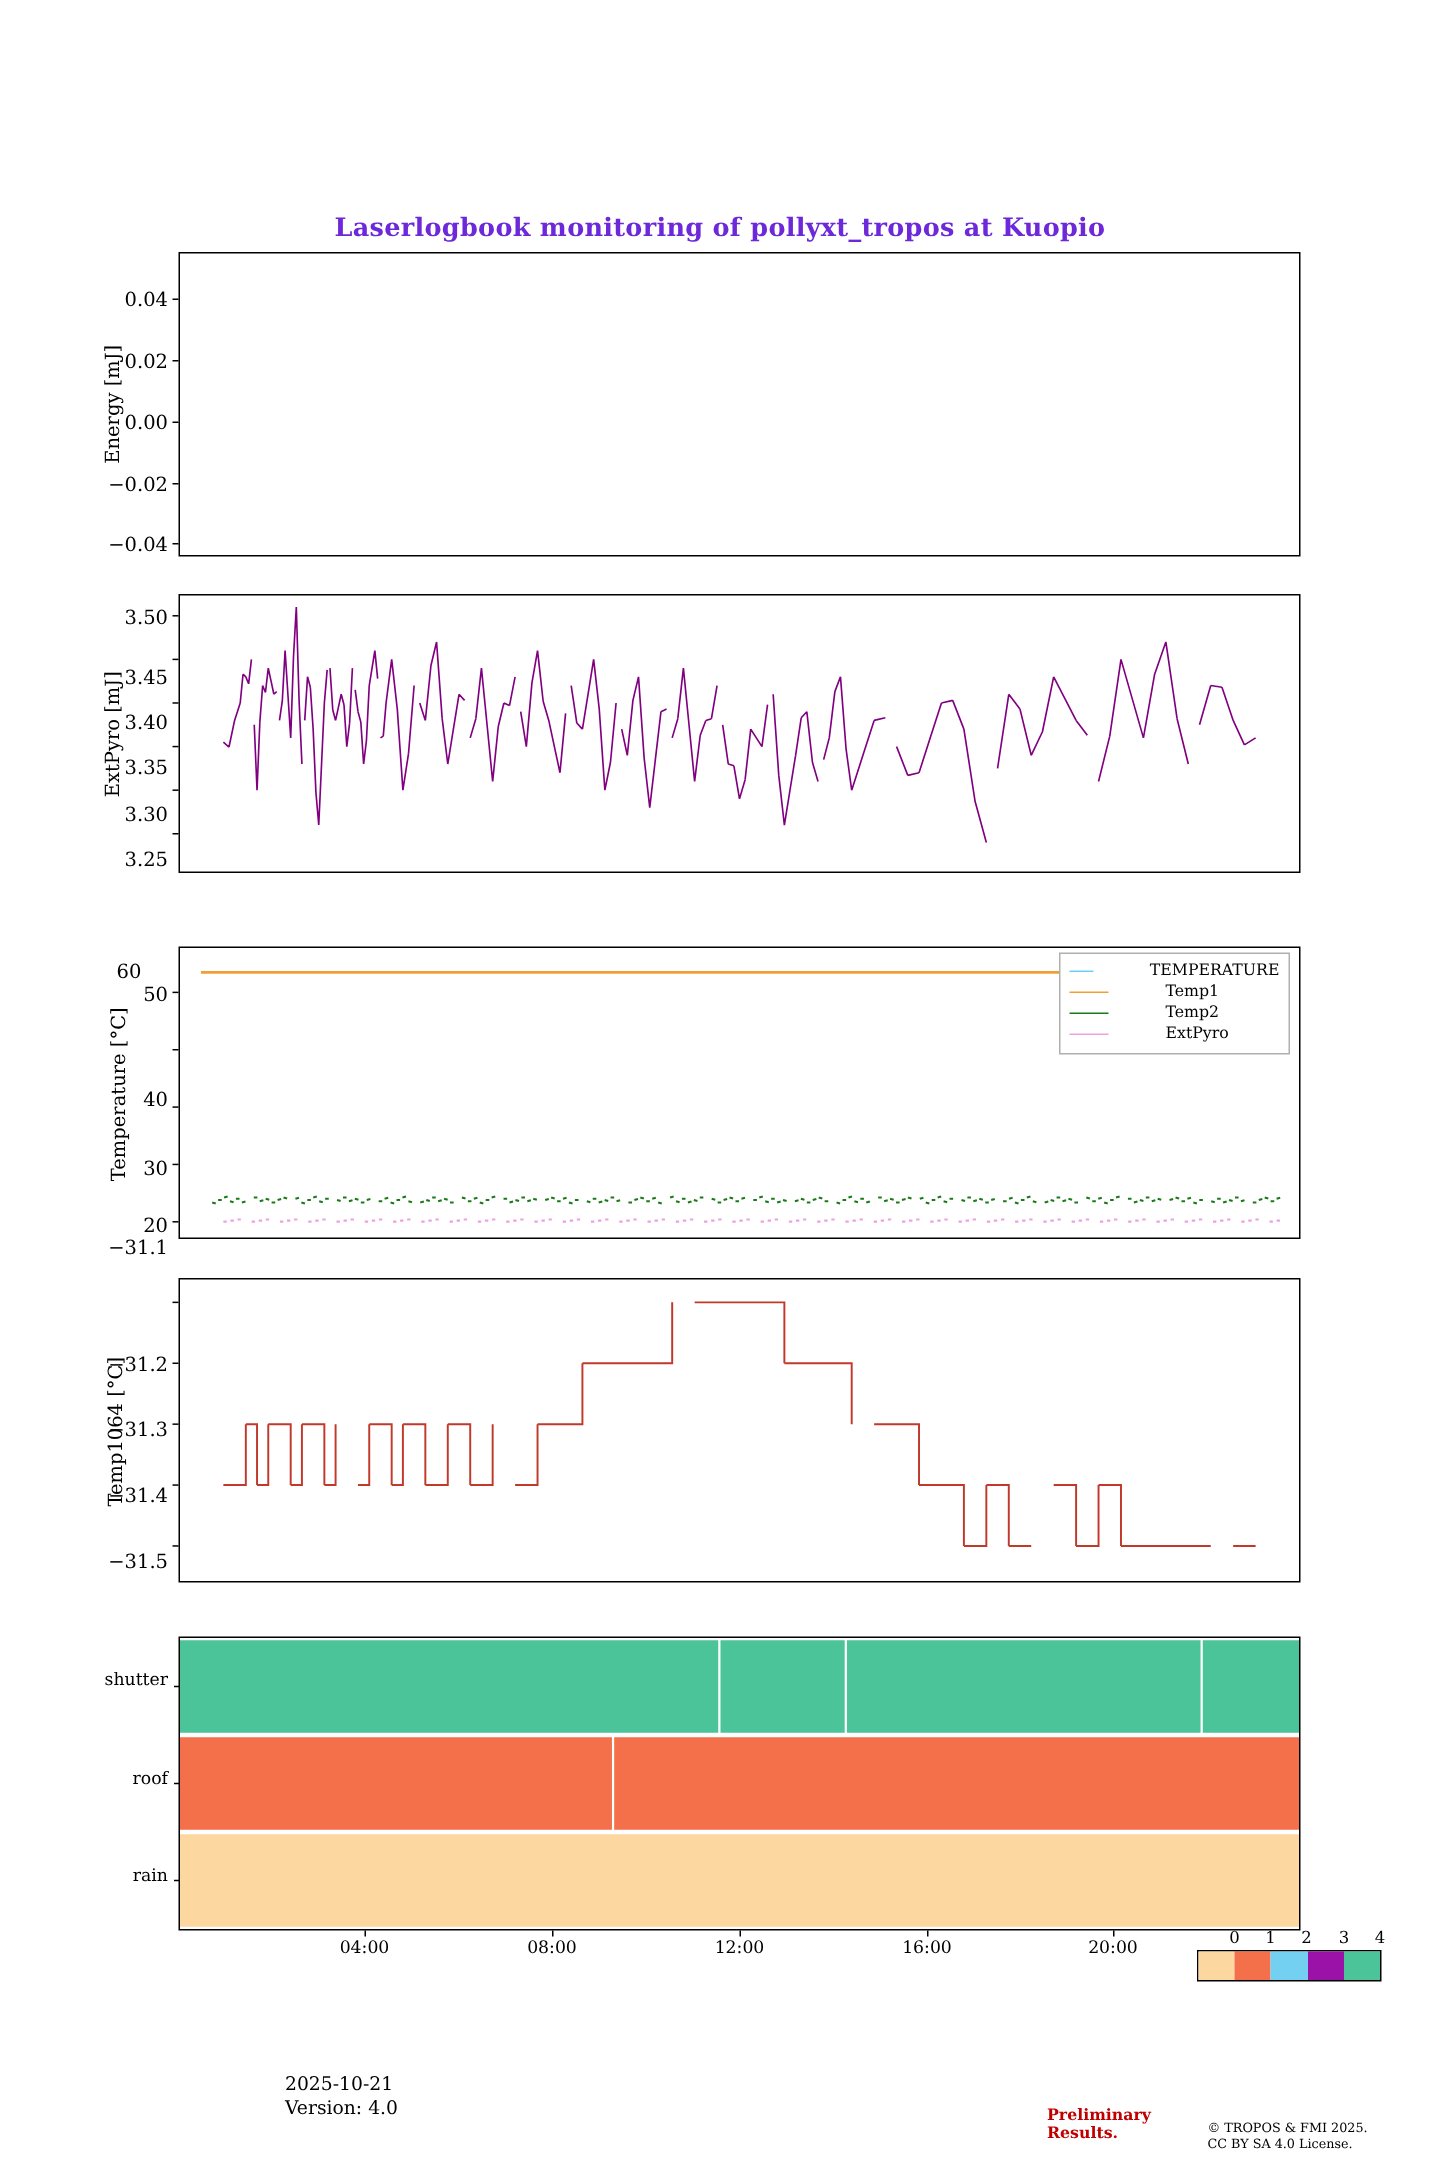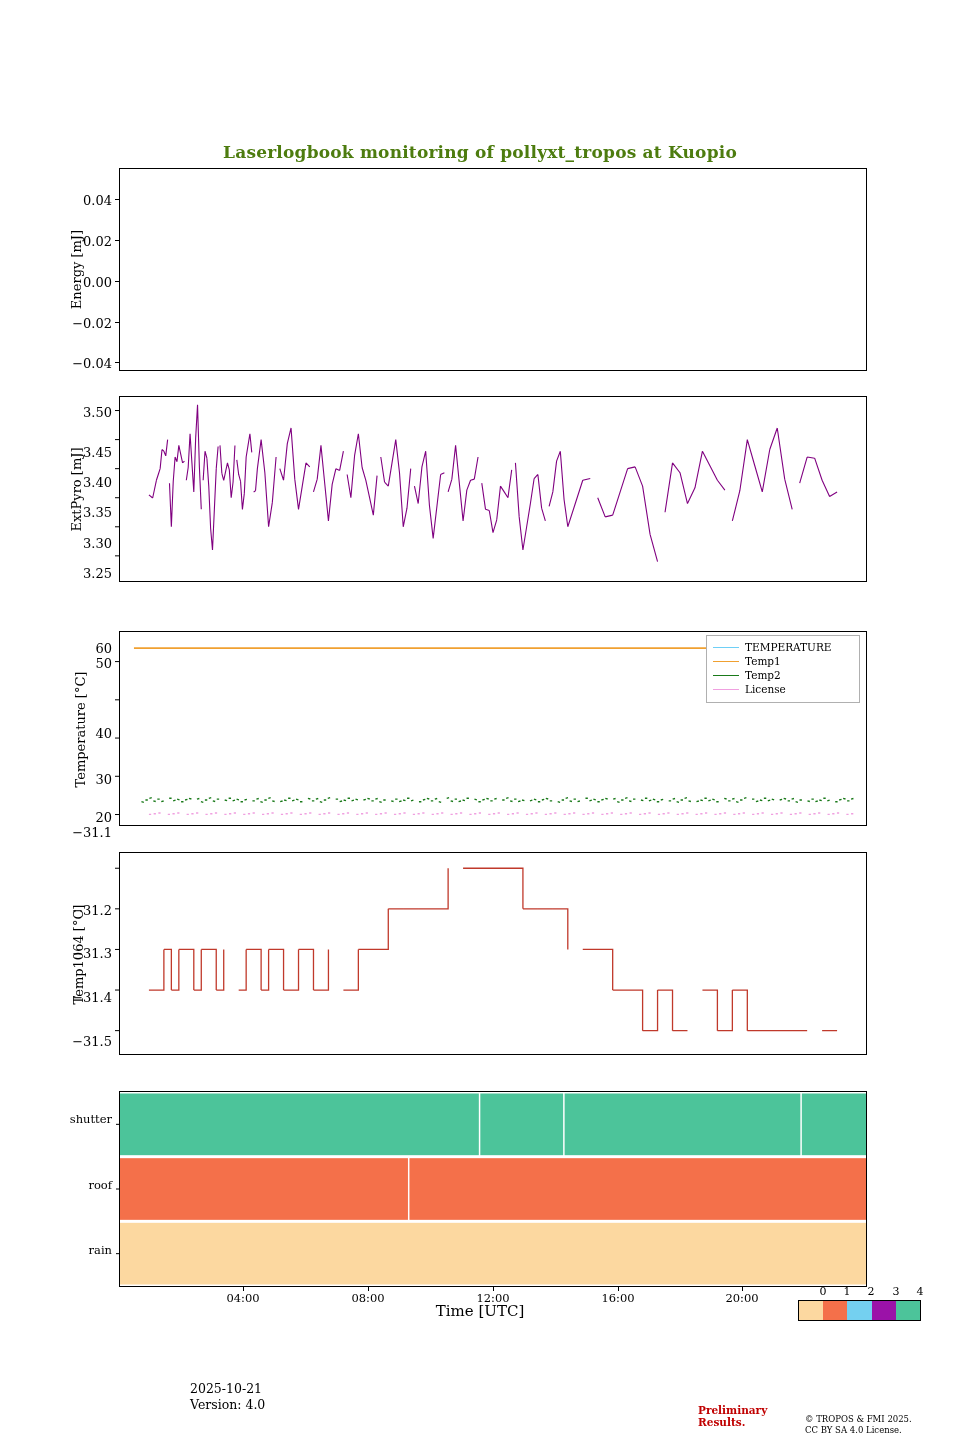--- a/index.html
+++ b/index.html
@@ -6,21 +6,21 @@
   body{
     width:960px;height:1440px;background:#ffffff;
     font-family:"DejaVu Serif", serif;
     position:relative;overflow:hidden;
   }
   .page{position:absolute;left:0;top:0;width:960px;height:1440px;}
 
   
   #title{
     position:absolute;left:0;top:142px;width:960px;text-align:center;
-    font-family:"DejaVu Serif", serif;font-weight:bold;font-size:17px;color:#4d7c0f;
+    font-family:"DejaVu Serif", serif;font-weight:bold;font-size:17px;color:#6d28d9;
     letter-spacing:0.2px;
   }
 
   
   .panel{position:absolute;border:1px solid #000;background:#fff;box-sizing:border-box;}
   .ylabel{
     position:absolute;font-size:13px;color:#000;
     transform-origin:50% 50%;transform:rotate(-90deg);
     white-space:nowrap;text-align:center;
   }
@@ -34,21 +34,21 @@
 
   svg.plot{position:absolute;left:0;top:0;overflow:visible;}
 
   
   .legend{
     position:absolute;border:1px solid #b0b0b0;background:#ffffff;
     box-sizing:border-box;padding:4px 6px 4px 6px;
   }
   .legend-row{display:flex;align-items:center;height:14px;}
   .legend-line{width:26px;height:0;border-top:1.6px solid #000;margin-right:6px;}
-  .legend-label{font-size:10.5px;font-family:"DejaVu Serif",serif;color:#000;white-space:nowrap;}
+  .legend-label{font-size:10.5px;font-family:"DejaVu Serif",serif;color:#000;white-space:nowrap;margin-left:32px;}
 
   
   .statuslabel{position:absolute;font-size:11.5px;color:#000;text-align:right;white-space:nowrap;}
 
   
   #colorbar{position:absolute;display:flex;border:1px solid #000;box-sizing:content-box;}
   #colorbar .cb-cell{width:24.2px;height:19px;}
   .cb-tick{position:absolute;font-size:11px;color:#000;text-align:center;width:24px;}
 
   
@@ -102,21 +102,21 @@
       <line x1="115" x2="119" y1="410.53125" y2="410.53125" stroke="#000" stroke-width="1"></line>
       <line x1="115" x2="119" y1="439.5937499999999" y2="439.5937499999999" stroke="#000" stroke-width="1"></line>
       <line x1="115" x2="119" y1="468.65625000000006" y2="468.65625000000006" stroke="#000" stroke-width="1"></line>
       <line x1="115" x2="119" y1="497.71874999999994" y2="497.71874999999994" stroke="#000" stroke-width="1"></line>
       <line x1="115" x2="119" y1="526.7812500000001" y2="526.7812500000001" stroke="#000" stroke-width="1"></line>
       <line x1="115" x2="119" y1="555.84375" y2="555.84375" stroke="#000" stroke-width="1"></line>
     </svg>
 
   <div class="panel" id="p3" style="left:119px;top:631px;width:748px;height:195px;"></div>
   <div class="ylabel" style="left:-10px;top:722px;width:180px;font-size:13px;">Temperature [°C]</div>
-  <div class="ytick" style="left:60px;top:641px;width:52px;">60</div>
+  <div class="ytick" style="left:60px;top:641px;width:52px;text-align:center;">60</div>
   <div class="ytick" style="left:60px;top:656px;width:52px;">50</div>
   <div class="ytick" style="left:60px;top:726px;width:52px;">40</div>
   <div class="ytick" style="left:60px;top:772px;width:52px;">30</div>
   <div class="ytick" style="left:60px;top:810px;width:52px;">20</div>
   <svg class="plot" id="svg-temperature" width="960" height="1440">
       <line x1="133.96" x2="859.52" y1="648.2058823529412" y2="648.2058823529412" stroke="#f0a030" stroke-width="1.8"></line>
       <path d="M 141.44 801.68 L 143.83 802.37 M 145.40 800.00 L 147.80 800.00 M 149.37 798.32 L 151.76 797.63 M 153.33 800.84 L 155.73 801.53 M 157.30 799.16 L 159.69 799.16 M 161.26 801.68 L 163.66 800.99 M 169.19 798.32 L 171.58 798.32 M 173.16 800.84 L 175.55 800.15 M 177.12 799.16 L 179.51 799.85 M 181.08 801.68 L 183.48 801.68 M 185.05 800.00 L 187.44 799.31 M 189.01 798.32 L 191.41 799.01 M 196.94 799.16 L 199.34 798.47 M 200.91 801.68 L 203.30 802.37 M 204.87 800.00 L 207.26 800.00 M 208.83 798.32 L 211.23 797.63 M 212.80 800.84 L 215.19 801.53 M 216.76 799.16 L 219.16 799.16 M 224.69 800.00 L 227.09 800.69 M 228.66 798.32 L 231.05 798.32 M 232.62 800.84 L 235.01 800.15 M 236.59 799.16 L 238.98 799.85 M 240.55 801.68 L 242.94 801.68 M 244.51 800.00 L 246.91 799.31 M 252.44 800.84 L 254.84 800.84 M 256.41 799.16 L 258.80 798.47 M 260.37 801.68 L 262.77 802.37 M 264.34 800.00 L 266.73 800.00 M 268.30 798.32 L 270.69 797.63 M 272.27 800.84 L 274.66 801.53 M 280.19 801.68 L 282.59 800.99 M 284.16 800.00 L 286.55 800.69 M 288.12 798.32 L 290.52 798.32 M 292.09 800.84 L 294.48 800.15 M 296.05 799.16 L 298.45 799.85 M 300.02 801.68 L 302.41 801.68 M 307.94 798.32 L 310.34 799.01 M 311.91 800.84 L 314.30 800.84 M 315.87 799.16 L 318.27 798.47 M 319.84 801.68 L 322.23 802.37 M 323.80 800.00 L 326.20 800.00 M 327.77 798.32 L 330.16 797.63 M 335.70 799.16 L 338.09 799.16 M 339.66 801.68 L 342.05 800.99 M 343.62 800.00 L 346.02 800.69 M 347.59 798.32 L 349.98 798.32 M 351.55 800.84 L 353.95 800.15 M 355.52 799.16 L 357.91 799.85 M 363.45 800.00 L 365.84 799.31 M 367.41 798.32 L 369.80 799.01 M 371.38 800.84 L 373.77 800.84 M 375.34 799.16 L 377.73 798.47 M 379.30 801.68 L 381.70 802.37 M 383.27 800.00 L 385.66 800.00 M 391.20 800.84 L 393.59 801.53 M 395.16 799.16 L 397.56 799.16 M 399.13 801.68 L 401.52 800.99 M 403.09 800.00 L 405.48 800.69 M 407.05 798.32 L 409.45 798.32 M 411.02 800.84 L 413.41 800.15 M 418.95 801.68 L 421.34 801.68 M 422.91 800.00 L 425.31 799.31 M 426.88 798.32 L 429.27 799.01 M 430.84 800.84 L 433.23 800.84 M 434.81 799.16 L 437.20 798.47 M 438.77 801.68 L 441.16 802.37 M 446.70 798.32 L 449.09 797.63 M 450.66 800.84 L 453.06 801.53 M 454.63 799.16 L 457.02 799.16 M 458.59 801.68 L 460.99 800.99 M 462.56 800.00 L 464.95 800.69 M 466.52 798.32 L 468.91 798.32 M 474.45 799.16 L 476.84 799.85 M 478.41 801.68 L 480.81 801.68 M 482.38 800.00 L 484.77 799.31 M 486.34 798.32 L 488.74 799.01 M 490.31 800.84 L 492.70 800.84 M 494.27 799.16 L 496.67 798.47 M 502.20 800.00 L 504.59 800.00 M 506.16 798.32 L 508.56 797.63 M 510.13 800.84 L 512.52 801.53 M 514.09 799.16 L 516.49 799.16 M 518.06 801.68 L 520.45 800.99 M 522.02 800.00 L 524.42 800.69 M 529.95 800.84 L 532.34 800.15 M 533.92 799.16 L 536.31 799.85 M 537.88 801.68 L 540.27 801.68 M 541.84 800.00 L 544.24 799.31 M 545.81 798.32 L 548.20 799.01 M 549.77 800.84 L 552.17 800.84 M 557.70 801.68 L 560.10 802.37 M 561.67 800.00 L 564.06 800.00 M 565.63 798.32 L 568.02 797.63 M 569.60 800.84 L 571.99 801.53 M 573.56 799.16 L 575.95 799.16 M 577.52 801.68 L 579.92 800.99 M 585.45 798.32 L 587.85 798.32 M 589.42 800.84 L 591.81 800.15 M 593.38 799.16 L 595.78 799.85 M 597.35 801.68 L 599.74 801.68 M 601.31 800.00 L 603.70 799.31 M 605.27 798.32 L 607.67 799.01 M 613.20 799.16 L 615.60 798.47 M 617.17 801.68 L 619.56 802.37 M 621.13 800.00 L 623.53 800.00 M 625.10 798.32 L 627.49 797.63 M 629.06 800.84 L 631.45 801.53 M 633.03 799.16 L 635.42 799.16 M 640.95 800.00 L 643.35 800.69 M 644.92 798.32 L 647.31 798.32 M 648.88 800.84 L 651.28 800.15 M 652.85 799.16 L 655.24 799.85 M 656.81 801.68 L 659.21 801.68 M 660.78 800.00 L 663.17 799.31 M 668.71 800.84 L 671.10 800.84 M 672.67 799.16 L 675.06 798.47 M 676.63 801.68 L 679.03 802.37 M 680.60 800.00 L 682.99 800.00 M 684.56 798.32 L 686.96 797.63 M 688.53 800.84 L 690.92 801.53 M 696.46 801.68 L 698.85 800.99 M 700.42 800.00 L 702.81 800.69 M 704.38 798.32 L 706.78 798.32 M 708.35 800.84 L 710.74 800.15 M 712.31 799.16 L 714.71 799.85 M 716.28 801.68 L 718.67 801.68 M 724.21 798.32 L 726.60 799.01 M 728.17 800.84 L 730.56 800.84 M 732.14 799.16 L 734.53 798.47 M 736.10 801.68 L 738.49 802.37 M 740.06 800.00 L 742.46 800.00 M 744.03 798.32 L 746.42 797.63 M 751.96 799.16 L 754.35 799.16 M 755.92 801.68 L 758.32 800.99 M 759.89 800.00 L 762.28 800.69 M 763.85 798.32 L 766.24 798.32 M 767.82 800.84 L 770.21 800.15 M 771.78 799.16 L 774.17 799.85 M 779.71 800.00 L 782.10 799.31 M 783.67 798.32 L 786.07 799.01 M 787.64 800.84 L 790.03 800.84 M 791.60 799.16 L 794.00 798.47 M 795.57 801.68 L 797.96 802.37 M 799.53 800.00 L 801.92 800.00 M 807.46 800.84 L 809.85 801.53 M 811.42 799.16 L 813.82 799.16 M 815.39 801.68 L 817.78 800.99 M 819.35 800.00 L 821.75 800.69 M 823.32 798.32 L 825.71 798.32 M 827.28 800.84 L 829.67 800.15 M 835.21 801.68 L 837.60 801.68 M 839.17 800.00 L 841.57 799.31 M 843.14 798.32 L 845.53 799.01 M 847.10 800.84 L 849.50 800.84 M 851.07 799.16 L 853.46 798.47 " fill="none" stroke="#1a7a1a" stroke-width="1.4"></path>
       <path d="M 148.92 814.41 L 151.16 814.41 M 153.63 813.73 L 155.88 813.73 M 158.34 813.04 L 160.59 813.04 M 167.77 814.41 L 170.01 814.41 M 172.48 813.73 L 174.73 813.73 M 177.19 813.04 L 179.44 813.04 M 186.62 814.41 L 188.86 814.41 M 191.33 813.73 L 193.58 813.73 M 196.04 813.04 L 198.29 813.04 M 205.47 814.41 L 207.71 814.41 M 210.18 813.73 L 212.43 813.73 M 214.89 813.04 L 217.14 813.04 M 224.32 814.41 L 226.56 814.41 M 229.03 813.73 L 231.27 813.73 M 233.74 813.04 L 235.99 813.04 M 243.17 814.41 L 245.41 814.41 M 247.88 813.73 L 250.12 813.73 M 252.59 813.04 L 254.84 813.04 M 262.02 814.41 L 264.26 814.41 M 266.73 813.73 L 268.97 813.73 M 271.44 813.04 L 273.69 813.04 M 280.87 814.41 L 283.11 814.41 M 285.58 813.73 L 287.82 813.73 M 290.29 813.04 L 292.54 813.04 M 299.72 814.41 L 301.96 814.41 M 304.43 813.73 L 306.67 813.73 M 309.14 813.04 L 311.39 813.04 M 318.57 814.41 L 320.81 814.41 M 323.28 813.73 L 325.52 813.73 M 327.99 813.04 L 330.24 813.04 M 337.42 814.41 L 339.66 814.41 M 342.13 813.73 L 344.37 813.73 M 346.84 813.04 L 349.08 813.04 M 356.27 814.41 L 358.51 814.41 M 360.98 813.73 L 363.22 813.73 M 365.69 813.04 L 367.93 813.04 M 375.12 814.41 L 377.36 814.41 M 379.83 813.73 L 382.07 813.73 M 384.54 813.04 L 386.78 813.04 M 393.96 814.41 L 396.21 814.41 M 398.68 813.73 L 400.92 813.73 M 403.39 813.04 L 405.63 813.04 M 412.81 814.41 L 415.06 814.41 M 417.53 813.73 L 419.77 813.73 M 422.24 813.04 L 424.48 813.04 M 431.66 814.41 L 433.91 814.41 M 436.38 813.73 L 438.62 813.73 M 441.09 813.04 L 443.33 813.04 M 450.51 814.41 L 452.76 814.41 M 455.23 813.73 L 457.47 813.73 M 459.94 813.04 L 462.18 813.04 M 469.36 814.41 L 471.61 814.41 M 474.08 813.73 L 476.32 813.73 M 478.79 813.04 L 481.03 813.04 M 488.21 814.41 L 490.46 814.41 M 492.93 813.73 L 495.17 813.73 M 497.64 813.04 L 499.88 813.04 M 507.06 814.41 L 509.31 814.41 M 511.77 813.73 L 514.02 813.73 M 516.49 813.04 L 518.73 813.04 M 525.91 814.41 L 528.16 814.41 M 530.62 813.73 L 532.87 813.73 M 535.34 813.04 L 537.58 813.04 M 544.76 814.41 L 547.01 814.41 M 549.47 813.73 L 551.72 813.73 M 554.19 813.04 L 556.43 813.04 M 563.61 814.41 L 565.86 814.41 M 568.32 813.73 L 570.57 813.73 M 573.04 813.04 L 575.28 813.04 M 582.46 814.41 L 584.70 814.41 M 587.17 813.73 L 589.42 813.73 M 591.89 813.04 L 594.13 813.04 M 601.31 814.41 L 603.55 814.41 M 606.02 813.73 L 608.27 813.73 M 610.74 813.04 L 612.98 813.04 M 620.16 814.41 L 622.40 814.41 M 624.87 813.73 L 627.12 813.73 M 629.58 813.04 L 631.83 813.04 M 639.01 814.41 L 641.25 814.41 M 643.72 813.73 L 645.97 813.73 M 648.43 813.04 L 650.68 813.04 M 657.86 814.41 L 660.10 814.41 M 662.57 813.73 L 664.82 813.73 M 667.28 813.04 L 669.53 813.04 M 676.71 814.41 L 678.95 814.41 M 681.42 813.73 L 683.67 813.73 M 686.13 813.04 L 688.38 813.04 M 695.56 814.41 L 697.80 814.41 M 700.27 813.73 L 702.51 813.73 M 704.98 813.04 L 707.23 813.04 M 714.41 814.41 L 716.65 814.41 M 719.12 813.73 L 721.36 813.73 M 723.83 813.04 L 726.08 813.04 M 733.26 814.41 L 735.50 814.41 M 737.97 813.73 L 740.21 813.73 M 742.68 813.04 L 744.93 813.04 M 752.11 814.41 L 754.35 814.41 M 756.82 813.73 L 759.06 813.73 M 761.53 813.04 L 763.78 813.04 M 770.96 814.41 L 773.20 814.41 M 775.67 813.73 L 777.91 813.73 M 780.38 813.04 L 782.63 813.04 M 789.81 814.41 L 792.05 814.41 M 794.52 813.73 L 796.76 813.73 M 799.23 813.04 L 801.48 813.04 M 808.66 814.41 L 810.90 814.41 M 813.37 813.73 L 815.61 813.73 M 818.08 813.04 L 820.32 813.04 M 827.51 814.41 L 829.75 814.41 M 832.22 813.73 L 834.46 813.73 M 836.93 813.04 L 839.17 813.04 M 846.36 814.41 L 848.60 814.41 M 851.07 813.73 L 853.31 813.73 " fill="none" stroke="#f0a0e0" stroke-width="1.4"></path>
       <line x1="115" x2="119" y1="661.5882352941177" y2="661.5882352941177" stroke="#000" stroke-width="1"></line>
       <line x1="115" x2="119" y1="699.8235294117646" y2="699.8235294117646" stroke="#000" stroke-width="1"></line>
@@ -133,21 +133,21 @@
     <div class="legend-row">
       <span class="legend-line" style="border-top-color:#f0a030;"></span>
       <span class="legend-label">Temp1</span>
     </div>
     <div class="legend-row">
       <span class="legend-line" style="border-top-color:#1a7a1a;"></span>
       <span class="legend-label">Temp2</span>
     </div>
     <div class="legend-row">
       <span class="legend-line" style="border-top-color:#f0a0e0;"></span>
-      <span class="legend-label">License</span>
+      <span class="legend-label">ExtPyro</span>
     </div>
   </div>
 
   <div class="panel" id="p4" style="left:119px;top:852px;width:748px;height:203px;"></div>
   <div class="ylabel" style="left:-12px;top:947px;width:180px;font-size:13px;">Temp1064 [°C]</div>
   <div class="ytick" style="left:45px;top:825px;width:67px;">−31.1</div>
   <div class="ytick" style="left:45px;top:903px;width:67px;">−31.2</div>
   <div class="ytick" style="left:45px;top:946px;width:67px;">−31.3</div>
   <div class="ytick" style="left:45px;top:990px;width:67px;">−31.4</div>
   <div class="ytick" style="left:45px;top:1034px;width:67px;">−31.5</div>
@@ -180,21 +180,20 @@
   <div class="tickmark" style="left:243px;top:1287px;width:1px;height:4px;"></div>
   <div class="tickmark" style="left:368px;top:1287px;width:1px;height:4px;"></div>
   <div class="tickmark" style="left:493px;top:1287px;width:1px;height:4px;"></div>
   <div class="tickmark" style="left:618px;top:1287px;width:1px;height:4px;"></div>
   <div class="tickmark" style="left:742px;top:1287px;width:1px;height:4px;"></div>
   <div class="xtick" style="left:213px;top:1291px;width:60px;">04:00</div>
   <div class="xtick" style="left:338px;top:1291px;width:60px;">08:00</div>
   <div class="xtick" style="left:463px;top:1291px;width:60px;">12:00</div>
   <div class="xtick" style="left:588px;top:1291px;width:60px;">16:00</div>
   <div class="xtick" style="left:712px;top:1291px;width:60px;">20:00</div>
-  <div id="xaxis-label">Time [UTC]</div>
 
   <div id="colorbar" style="left:798px;top:1300px;">
     <div class="cb-cell" style="background:#fcd8a0;"></div>
     <div class="cb-cell" style="background:#f4704a;"></div>
     <div class="cb-cell" style="background:#74d0f0;"></div>
     <div class="cb-cell" style="background:#9b12a8;"></div>
     <div class="cb-cell" style="background:#4cc49a;"></div>
   </div>
   <div class="cb-tick" style="left:811px;top:1285px;">0</div>
   <div class="cb-tick" style="left:835px;top:1285px;">1</div>

